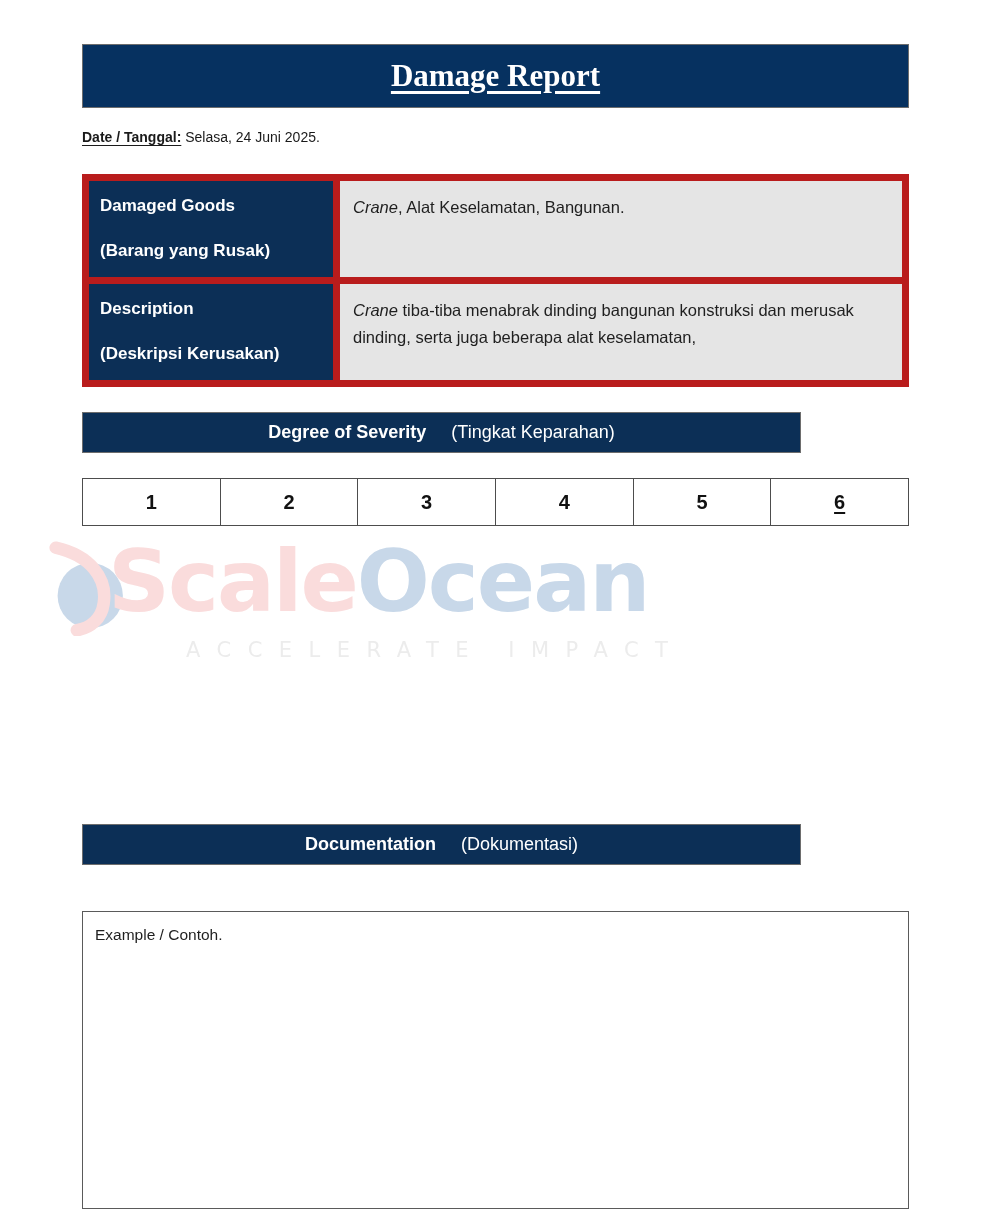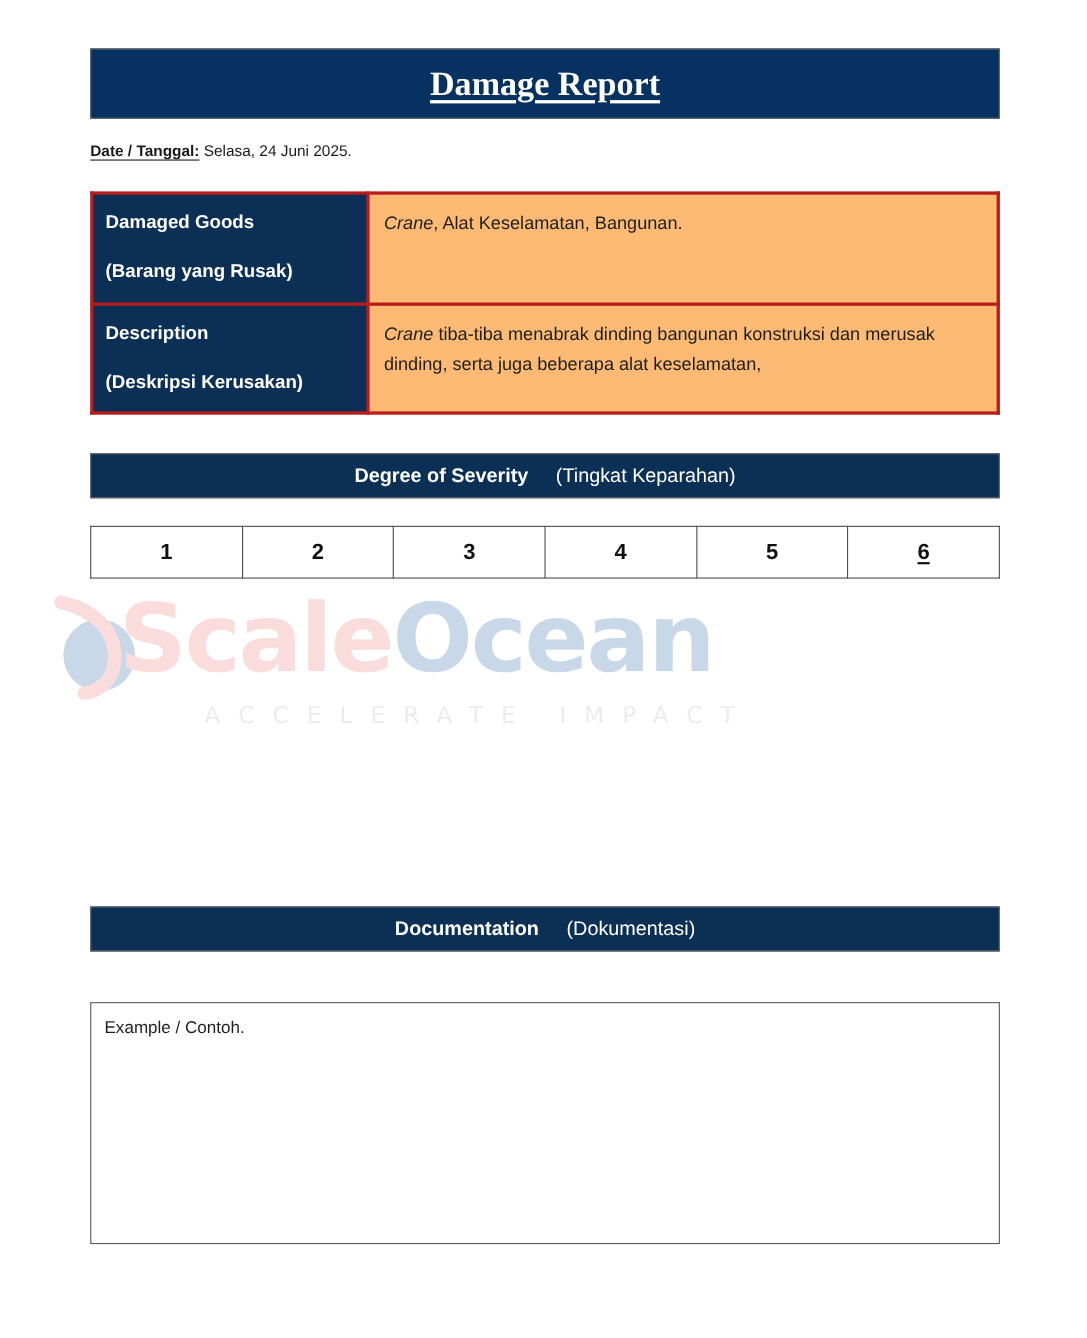--- a/index.html
+++ b/index.html
@@ -107,21 +107,21 @@
 
   
   .info-table {
     position: absolute;
     left: 82px;
     width: 827px;
     border-collapse: collapse;
     table-layout: fixed;
   }
   .info-table td {
-    border: 3px solid #b91c1c;
+    border: 7px solid #b91c1c;
     vertical-align: top;
     padding: 0;
   }
   .cell-label {
     width: 251px;
     background: #0c2f56;
     color: #ffffff;
     padding: 14px 12px 14px 11px !important;
   }
   .cell-label .en {
@@ -131,42 +131,42 @@
     line-height: 1.35;
     margin-bottom: 22px;
   }
   .cell-label .id {
     display: block;
     font-size: 17px;
     font-weight: 700;
     line-height: 1.35;
   }
   .cell-value {
-    background: #fdba74;
+    background: #e5e5e5;
     color: #1f1f1f;
     font-size: 16.5px;
     line-height: 1.62;
     padding: 13px 14px 13px 13px !important;
   }
   .cell-value i { font-style: italic; }
 
   #table-damage { top: 174px; }
   #table-cause  { top: 570px; }
 
   
   #table-damage .row-a td { height: 101px; }
   #table-damage .row-b td { height: 90px; }
   #table-cause .row-a td { height: 104px; }
   #table-cause .row-b td { height: 98px; }
 
   
   .section-banner {
     position: absolute;
     left: 82px;
-    width: 827px;
+    width: 719px;
     height: 41px;
     background: #0c2f56;
     border: 1px solid #6d6d6d;
     display: flex;
     align-items: center;
     justify-content: center;
     color: #ffffff;
     white-space: nowrap;
   }
   .section-banner .en {
@@ -202,21 +202,21 @@
   .severity-scale td.selected span {
     text-decoration: underline;
     text-underline-offset: 3px;
   }
 
   
   .doc-box {
     position: absolute;
     left: 82px; top: 911px;
     width: 827px;
-    height: 220px;
+    height: 298px;
     border: 1px solid #5a5a5a;
     background: #ffffff;
     padding: 14px 0 0 12px;
   }
   .doc-box .doc-text {
     font-family: "Liberation Sans", sans-serif;
     font-size: 15.5px;
     color: #1f1f1f;
   }
 </style>

